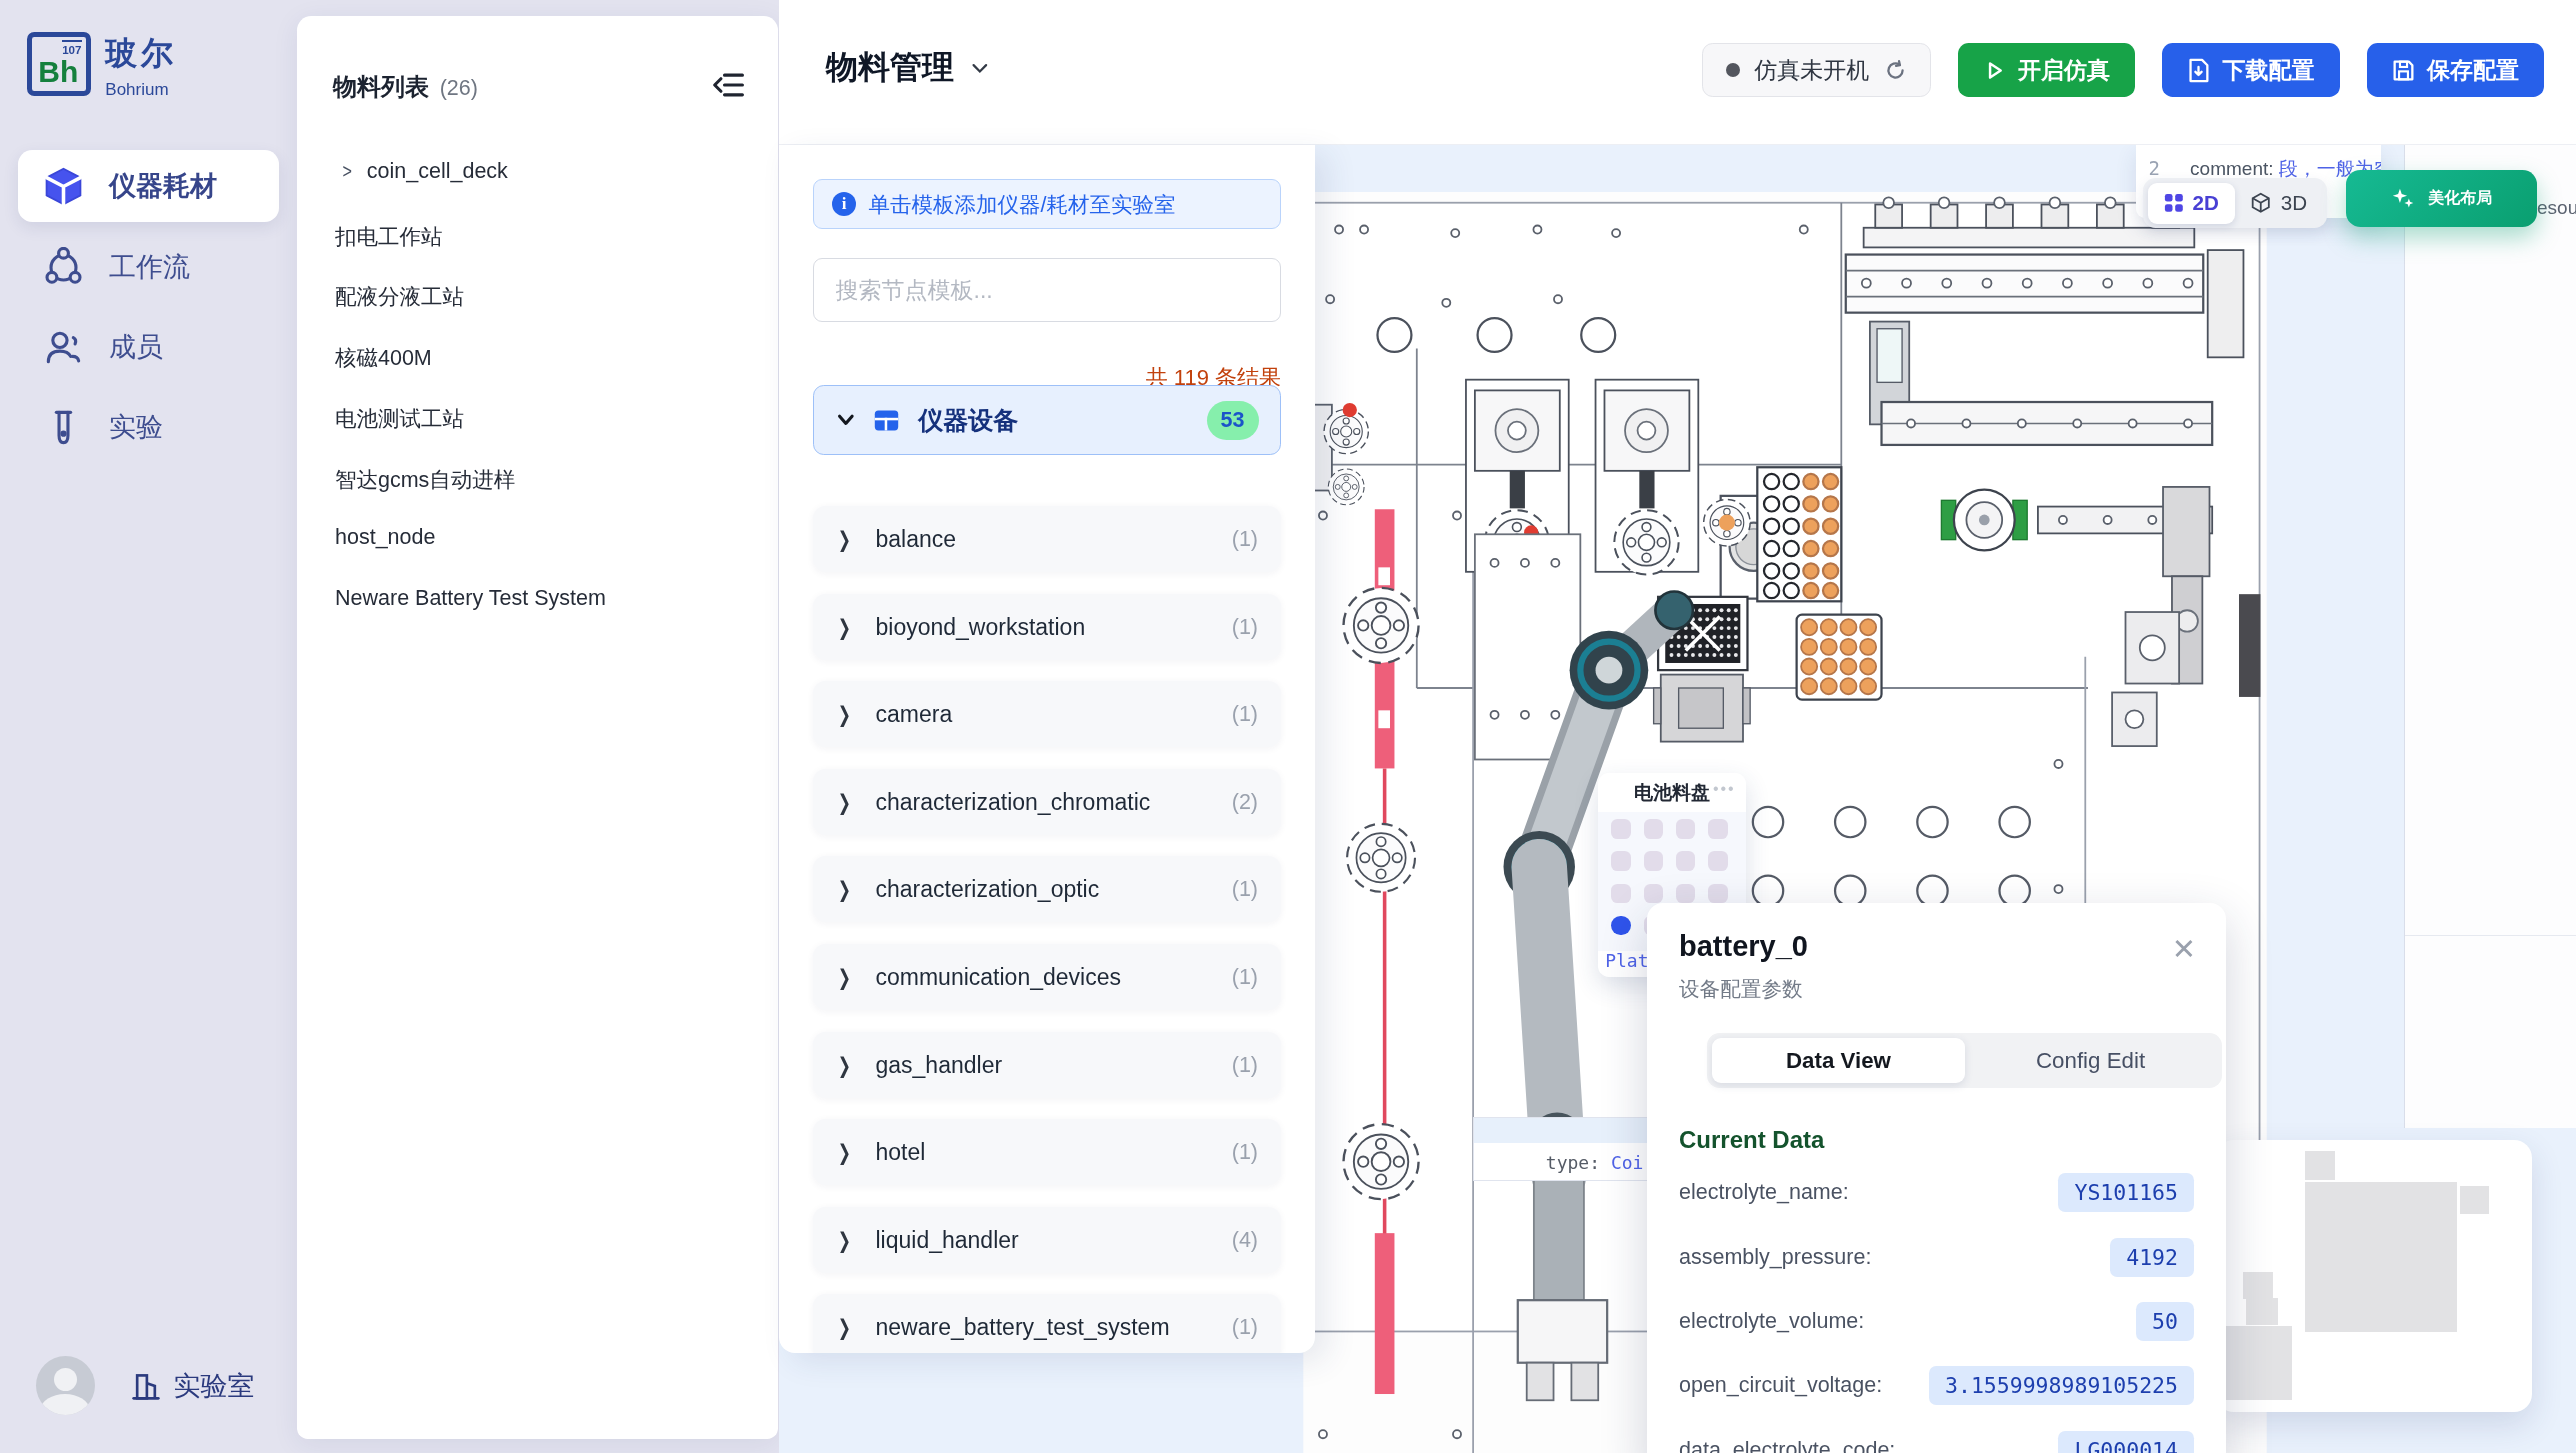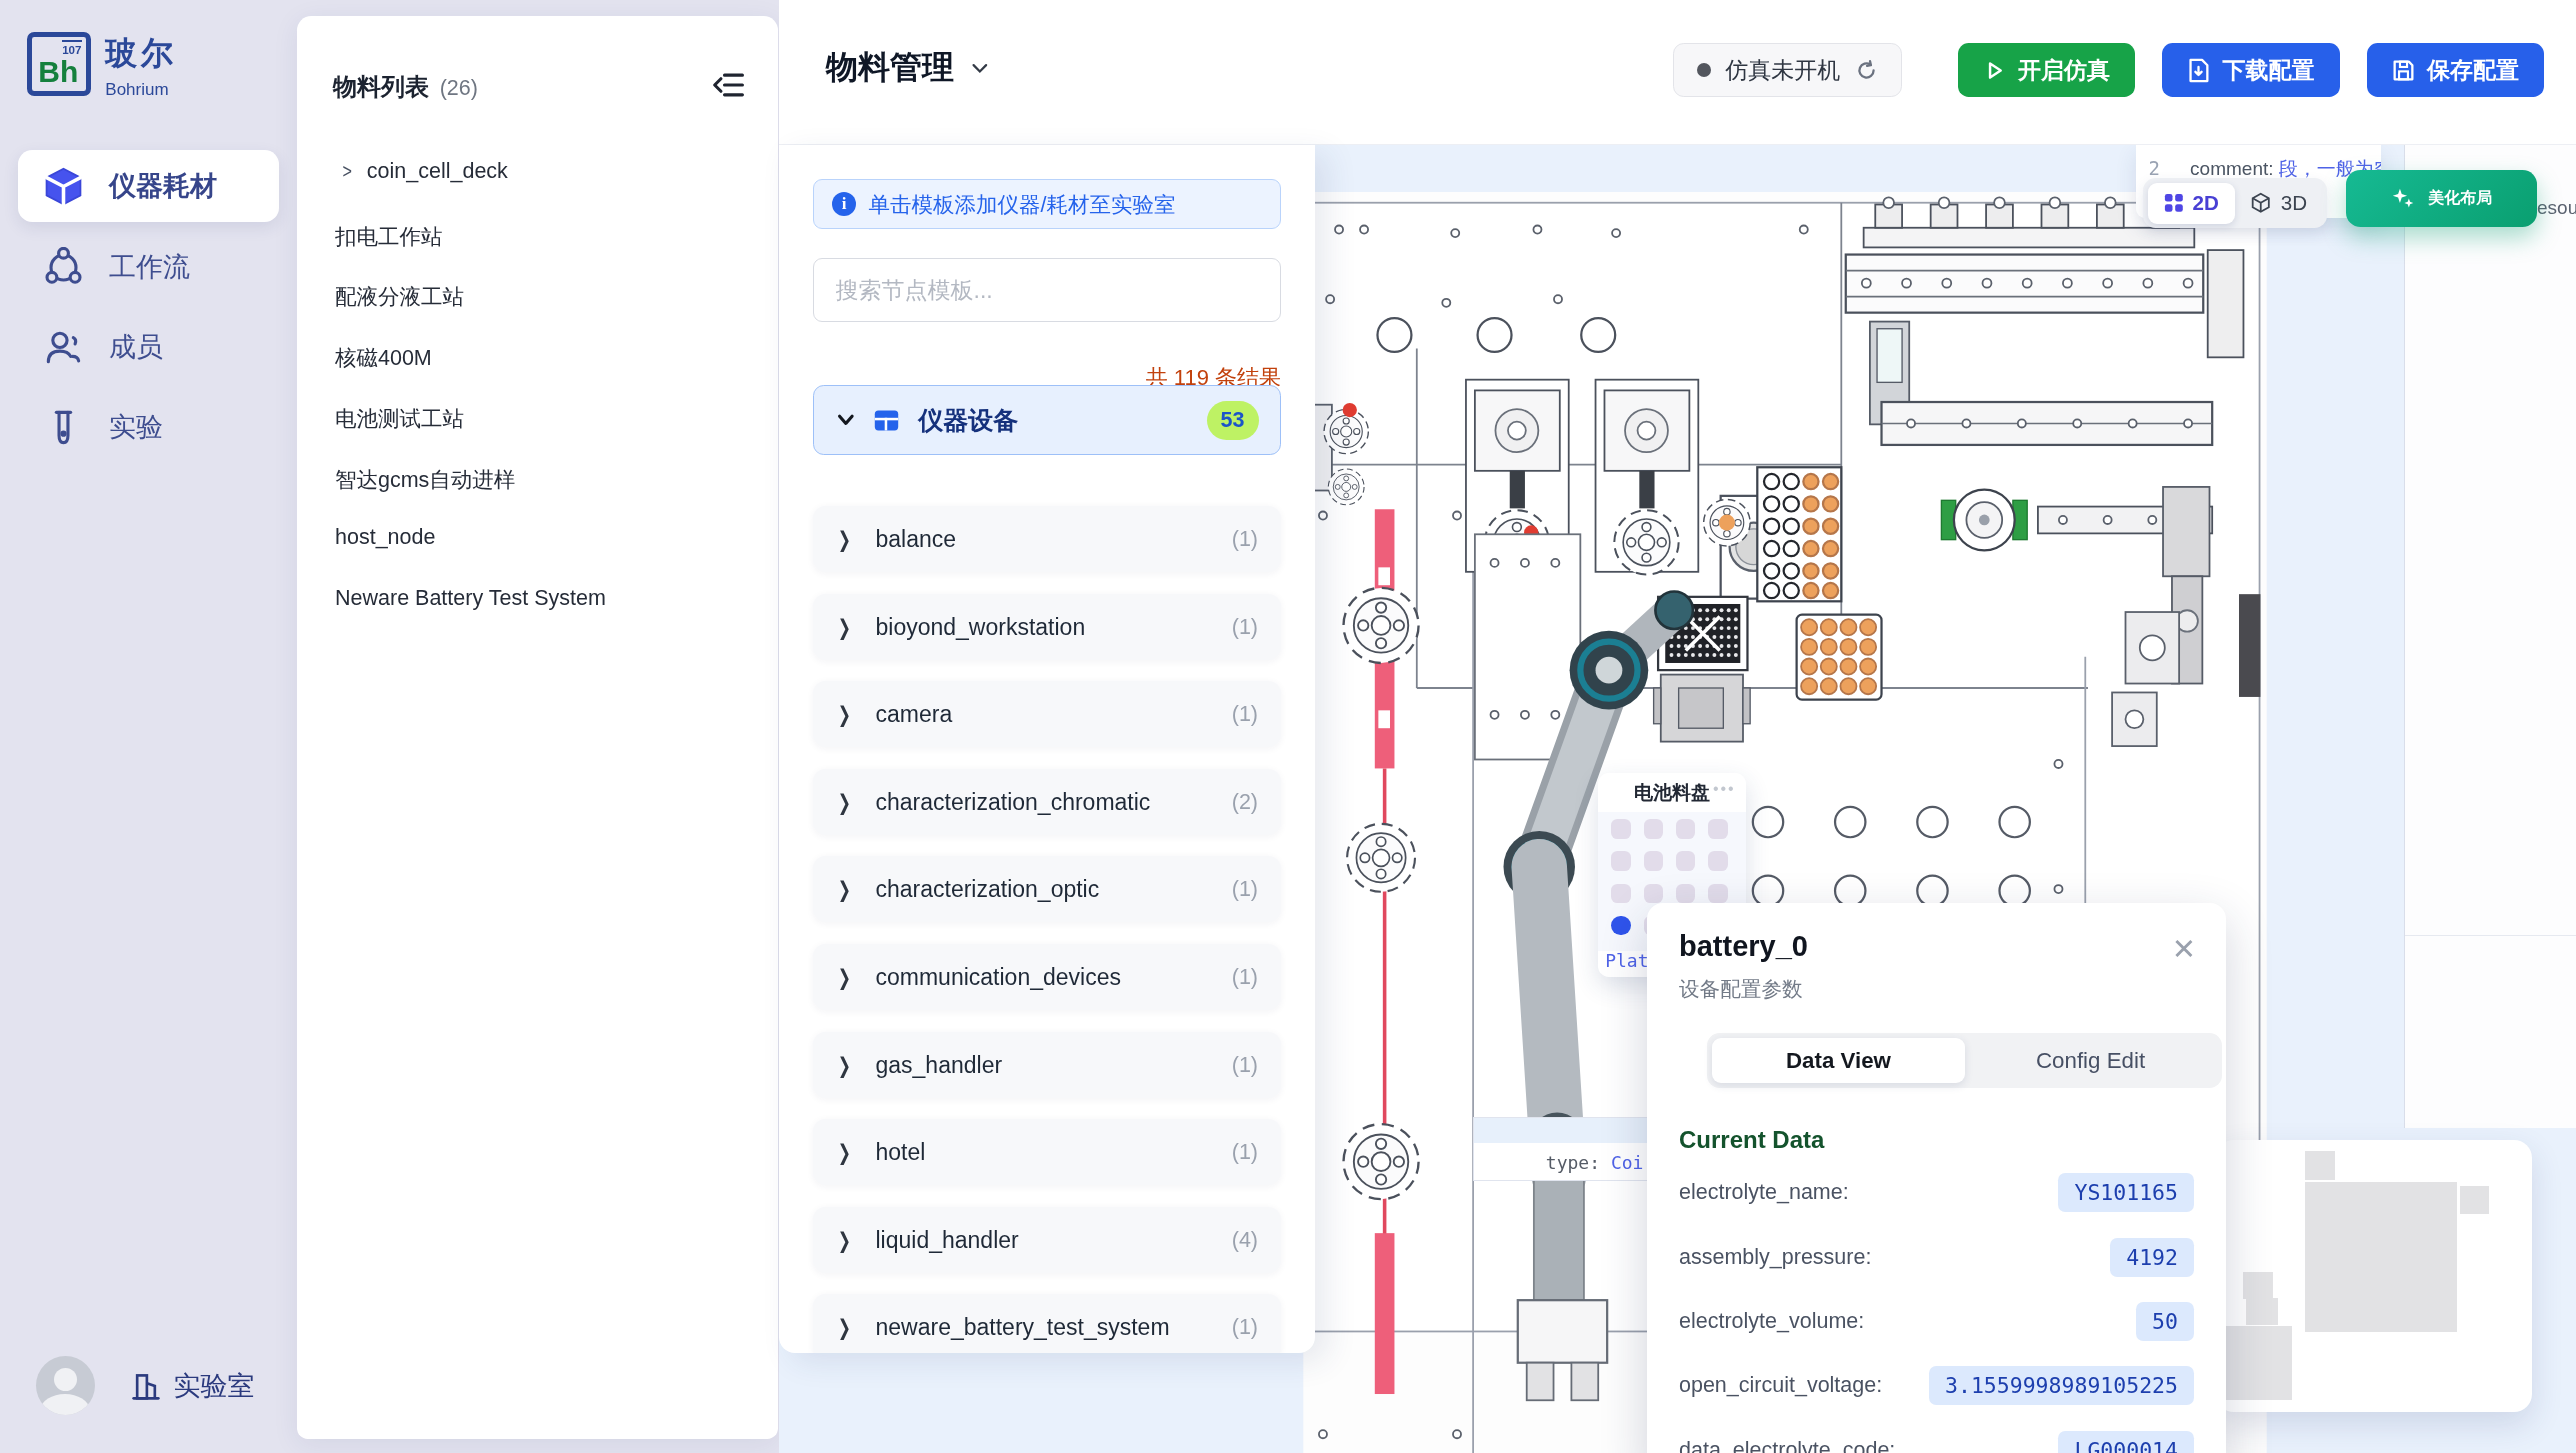--- a/index.html
+++ b/index.html
@@ -40,21 +40,21 @@
   #main-header{ position:absolute; left:779px; top:0; width:1797px; height:145px; background:#fff; border-bottom:0.9px solid #edeff4;}
   .page-title-row{ position:absolute; left:47px; top:46px; display:flex; align-items:center; gap:16px; cursor:pointer;}
   .page-title{ font-size:32px; font-weight:bold; color:#0f1726;}
   .chev-down{ width:19.7px; height:19.7px; }
   .header-actions{ position:absolute; right:32px; top:43px; display:flex; gap:27px; align-items:center;}
   .status-pill{ height:54px; display:flex; align-items:center; gap:14.3px; padding:0 23px; background:#f7f7f9;
                 border:1.8px solid #e3e4e9; border-radius:10.7px; font-size:23px; color:#2f3642;}
   .status-dot{ width:14.3px; height:14.3px; border-radius:50%; background:#53565e;}
   .btn{ height:54px; display:flex; align-items:center; gap:12.5px; padding:0 25px; border-radius:10.7px;
         font-size:23px; font-weight:bold; color:#fff; cursor:pointer; border:none;}
-  .btn-green{ background:#17a348;margin-left:29px;}
+  .btn-green{ background:#17a348;}
   .btn-blue{ background:#2760ea;}
 
   
   #canvas{ position:absolute; left:779px; top:145px; width:1797px; height:1309px; background:#e9f1fc; overflow:hidden;}
   #cad{ position:absolute; left:524px; top:47px; }
   #right-sheet{ position:absolute; left:1625px; top:0; width:179px; height:983px; background:#fdfdfe; border-left:1.8px solid #d9deea; overflow:hidden;}
   #right-sheet .hline{ position:absolute; left:0; top:790px; width:100%; border-top:1.8px solid #e6e9f0;}
   .edge-text{ position:absolute; left:132px; top:52px; font-size:19px; color:#5b6270;}
 
   
@@ -122,21 +122,21 @@
                border-radius:9px; display:flex; align-items:center; gap:12.5px; padding:0 18px; color:#2563eb; font-size:21.5px;}
   .info-ico{ width:24px; height:24px; border-radius:50%; background:#2563eb; color:#fff; font-size:17px; font-weight:bold;
              display:flex; align-items:center; justify-content:center; font-family:"Liberation Serif",serif;}
   .tpl-search{ position:absolute; left:34px; top:113px; width:468px; height:64px; border:1.8px solid #d8dbe2; border-radius:9px;
                font-size:23px; padding:0 21.5px; color:#333; outline:none; font-family:inherit;}
   .tpl-search::placeholder{ color:#b3b8c2;}
   .tpl-count{ position:absolute; right:34px; top:218px; font-size:22px; color:#c2410c;}
   .tpl-cat{ position:absolute; left:34px; top:240px; width:468px; height:70px; background:#e7f0fe; border:1.8px solid #9dc0f8;
             border-radius:10.7px; display:flex; align-items:center; gap:18px; padding:0 21.5px; cursor:pointer;}
   .cat-label{ font-size:25px; font-weight:bold; color:#15317c; flex:1;}
-  .cat-badge{ min-width:52px; height:39px; border-radius:19.7px; background:#bef264; color:#1b54c9; font-size:21.5px; font-weight:bold;
+  .cat-badge{ min-width:52px; height:39px; border-radius:19.7px; background:#86efac; color:#1b54c9; font-size:21.5px; font-weight:bold;
               display:flex; align-items:center; justify-content:center;}
   .tpl-item{ position:absolute; left:34px; width:468px; height:66px; background:#f7f8fa; border-radius:12.5px;
              box-shadow:0 1.8px 7.2px rgba(30,40,80,.05); display:flex; align-items:center; padding:0 23px; gap:23px; cursor:pointer;}
   .tpl-chev{ font-size:19.7px; color:#2f3640; font-weight:bold; transform:scale(.8,1.1);}
   .tpl-label{ font-size:23px; color:#1f2937; flex:1;}
   .tpl-num{ font-size:21.5px; color:#9aa1ad;}
 </style>
 </head>
 <body>
 

